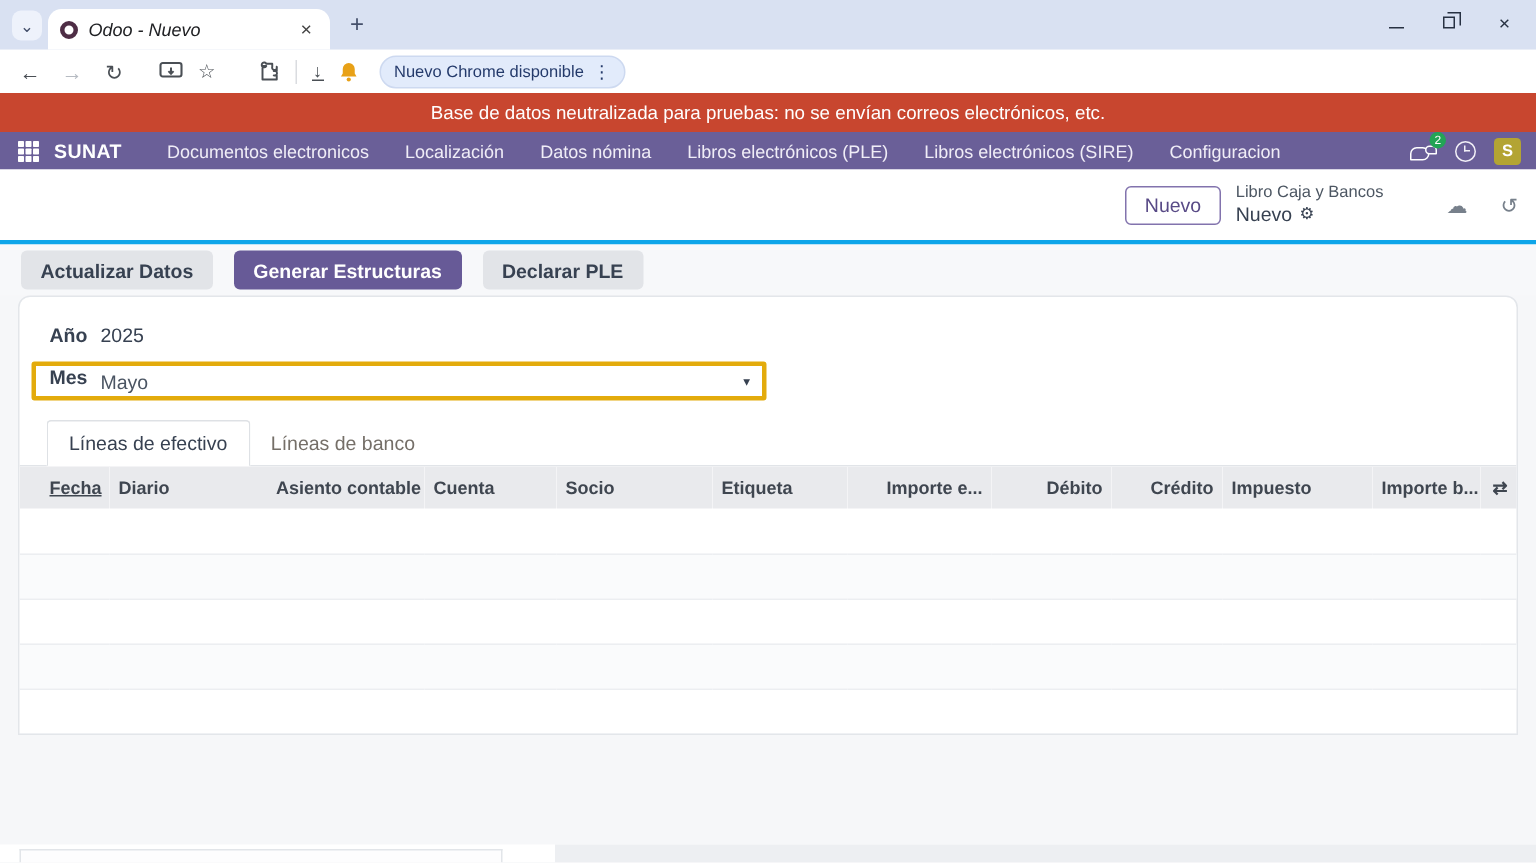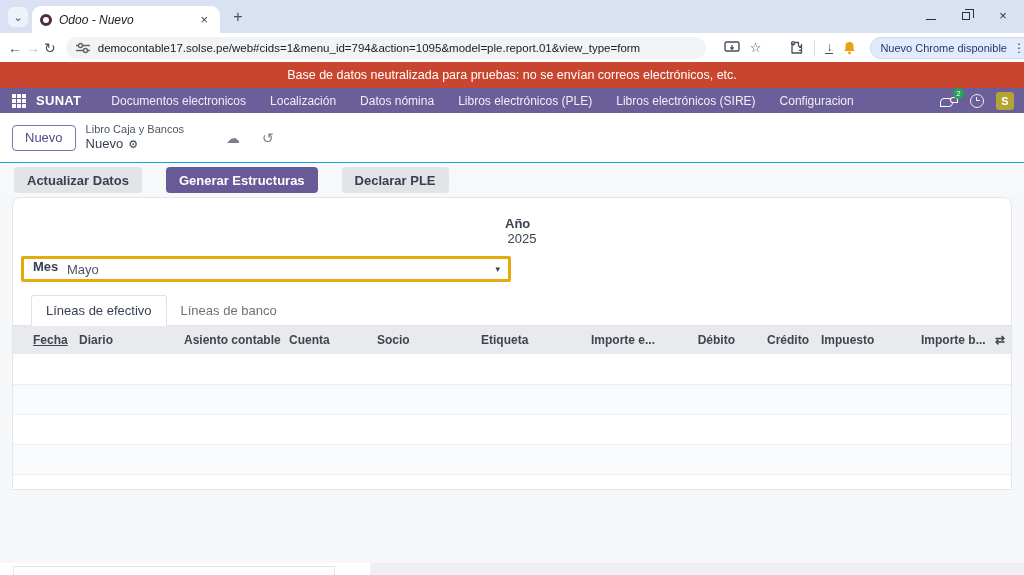--- a/index.html
+++ b/index.html
@@ -53,41 +53,41 @@
   .chat-bubble2 { width:8px; height:6px; border:1.4px solid #fff; border-radius:5px 5px 1px 5px; position:absolute; right:0; bottom:6px; background:#6a5f98;}
   .chat-badge { position:absolute; top:-5px; right:-6px; background:#23a455; color:#fff; font-size:8px; min-width:11px; height:11px;
                 border-radius:6px; display:flex; align-items:center; justify-content:center; padding:0 1px; }
   .clock-icon { width:14px; height:14px; border:1.5px solid #f2f0f7; border-radius:50%; position:relative; }
   .clock-icon::before { content:""; position:absolute; left:5px; top:2.5px; width:1.4px; height:4px; background:#f2f0f7; }
   .clock-icon::after  { content:""; position:absolute; left:5px; top:5.6px; width:4px; height:1.4px; background:#f2f0f7; }
   .avatar { width:18px; height:18px; background:#b3a433; border-radius:3px; color:#fff; font-size:11px; font-weight:bold;
             display:flex; align-items:center; justify-content:center; }
 
   
-  .control-panel { height:50px; background:#fff; display:flex; align-items:center; padding:0 12px; border-bottom:1px solid #0ea5e9; }
+  .control-panel { height:50px; background:#fff; display:flex; align-items:center; padding:0 12px; border-bottom:3px solid #0ea5e9;justify-content:flex-end; }
   .btn-new { height:26px; padding:0 12px; background:#fff; border:1px solid #8273ad; border-radius:4px; color:#584a86;
              font-size:13px; cursor:pointer; }
   .bc-block { margin-left:10px; display:flex; flex-direction:column; line-height:1.25; }
   .bc-parent { font-size:11px; color:#4c5662; }
   .bc-row { display:flex; align-items:center; gap:5px; }
   .bc-current { font-size:13px; color:#374151; }
   .bc-gear { font-size:11px; color:#374151; }
   .save-icons { display:flex; gap:22px; margin-left:42px; font-size:14px; color:#77808b; }
 
   
-  .action-row { height:34px; background:#f7f8fa; display:flex; align-items:center; gap:24px; padding:0 14px; }
+  .action-row { height:34px; background:#f7f8fa; display:flex; align-items:center; gap:14px; padding:0 14px; }
   .btn { height:26px; padding:0 13px; border-radius:4px; border:none; font-size:13px; font-weight:bold; color:#374151;
          background:#e2e4e8; cursor:pointer; font-family:"Liberation Sans",sans-serif; }
   .btn.primary { background:#675a97; color:#fff; }
 
   
   .sheet { position:absolute; left:12px; right:12px; top:197px; height:293px; background:#fff;
            border:1px solid #e3e6ea; border-radius:8px 8px 0 0; overflow:hidden; }
   .field-row { display:flex; align-items:center; }
-  .row-year { padding:18px 0 2px 20px;flex-direction:column; }
+  .row-year { padding:18px 0 2px 20px; }
   .flabel { width:34px; font-size:13px; font-weight:bold; color:#374151; }
   .fvalue { font-size:13px; color:#374151; }
   .row-month { margin:8px 0 0 8px; width:490px; height:26px; border:3px solid #e3ab0c; border-radius:2px;
                display:flex; padding-left:9px; background:#fff; }
   .month-select { flex:1; display:flex; align-items:center; font-size:13px; color:#4b5563; cursor:pointer; }
   .month-caret { margin-left:auto; margin-right:8px; font-size:9px; color:#374151; }
 
   .notebook { margin-top:13px; display:flex; align-items:flex-end; padding-left:18px; border-bottom:1px solid #e1e4e8; }
   .ntab { font-size:13px; padding:7px 14px; color:#756f68; cursor:pointer; }
   .ntab.active { background:#fff; border:1px solid #dee1e5; border-bottom:1px solid #fff; border-radius:3px 3px 0 0;
@@ -129,31 +129,20 @@
       <span><span class="wc-min"></span></span>
       <span><span class="wc-restore"></span></span>
       <span class="wc">×</span>
     </div>
   </div>
 
   <div class="toolbar">
     <span class="navbtn">←</span>
     <span class="navbtn disabled">→</span>
     <span class="navbtn">↻</span>
-    <div class="omnibox">
-      <svg class="icon-svg" width="14" height="12" viewBox="0 0 14 12">
-        <g stroke="#5f6368" stroke-width="1.4" fill="none">
-          <line x1="0" y1="3.5" x2="14" y2="3.5"></line>
-            <circle cx="4.5" cy="3.5" r="2" fill="#fff"></circle>
-          <line x1="0" y1="8.5" x2="14" y2="8.5"></line>
-            <circle cx="9.5" cy="8.5" r="2" fill="#fff"></circle>
-        </g>
-      </svg>
-      <span class="omni-url">democontable17.solse.pe/web#cids=1&amp;menu_id=794&amp;action=1095&amp;model=ple.report.01&amp;view_type=form</span>
-    </div>
     <div class="tb-icons">
       <svg class="icon-svg" width="16" height="13" viewBox="0 0 16 13">
         <rect x="1" y="1" width="14" height="9" rx="1.5" fill="none" stroke="#4a4f55" stroke-width="1.4"></rect>
         <path d="M8 4 v4 M6.3 6.4 L8 8.2 L9.7 6.4" stroke="#4a4f55" stroke-width="1.3" fill="none"></path>
       </svg>
       <span class="glyph">☆</span>
       <span style="width:8px"></span>
       <svg class="icon-svg" width="15" height="15" viewBox="0 0 15 15">
         <path d="M5.5 2.5 h4 v2 a1.6 1.6 0 1 0 3 0 v2.8 h-2 a1.6 1.6 0 1 1 0 3 h2 v2.7 h-9.5 v-9 h2.5 a1.6 1.6 0 1 1 0 -1.5 z" fill="none" stroke="#4a4f55" stroke-width="1.3" stroke-linejoin="round"></path>
       </svg>

